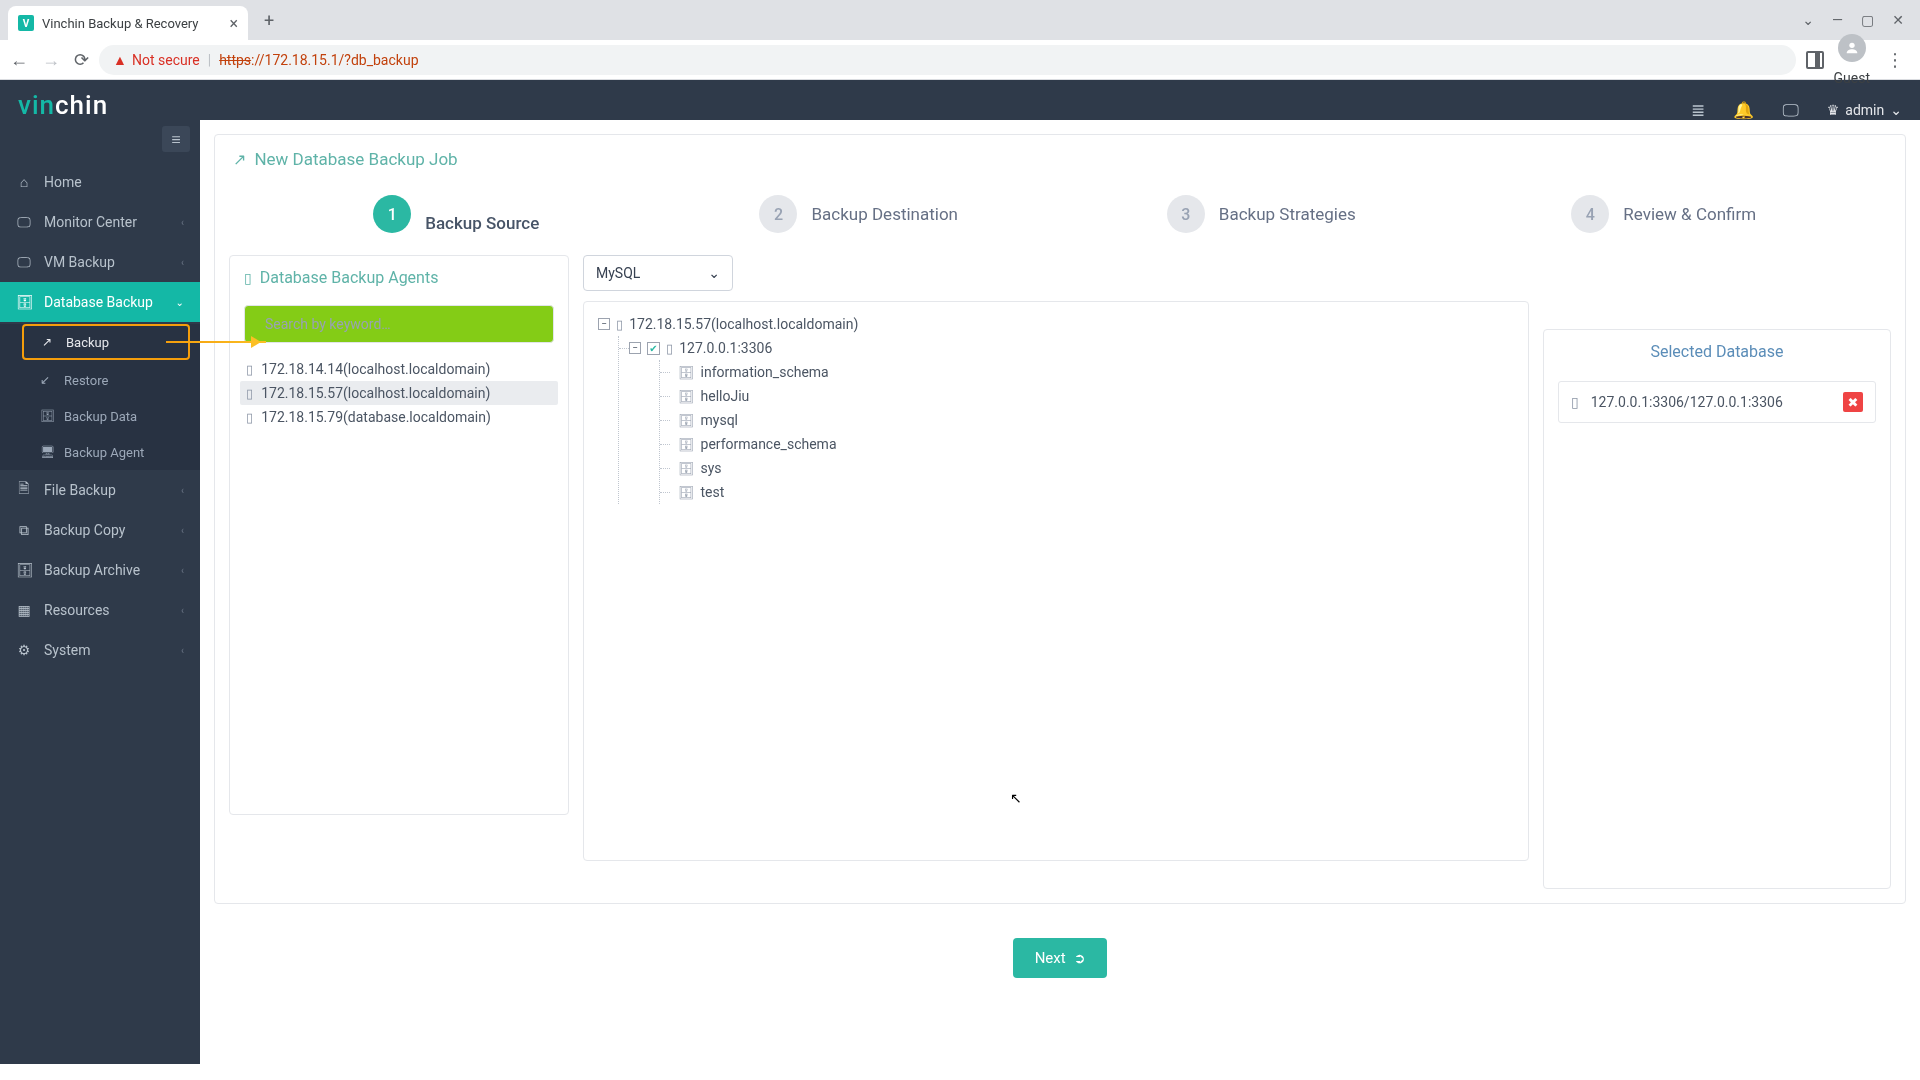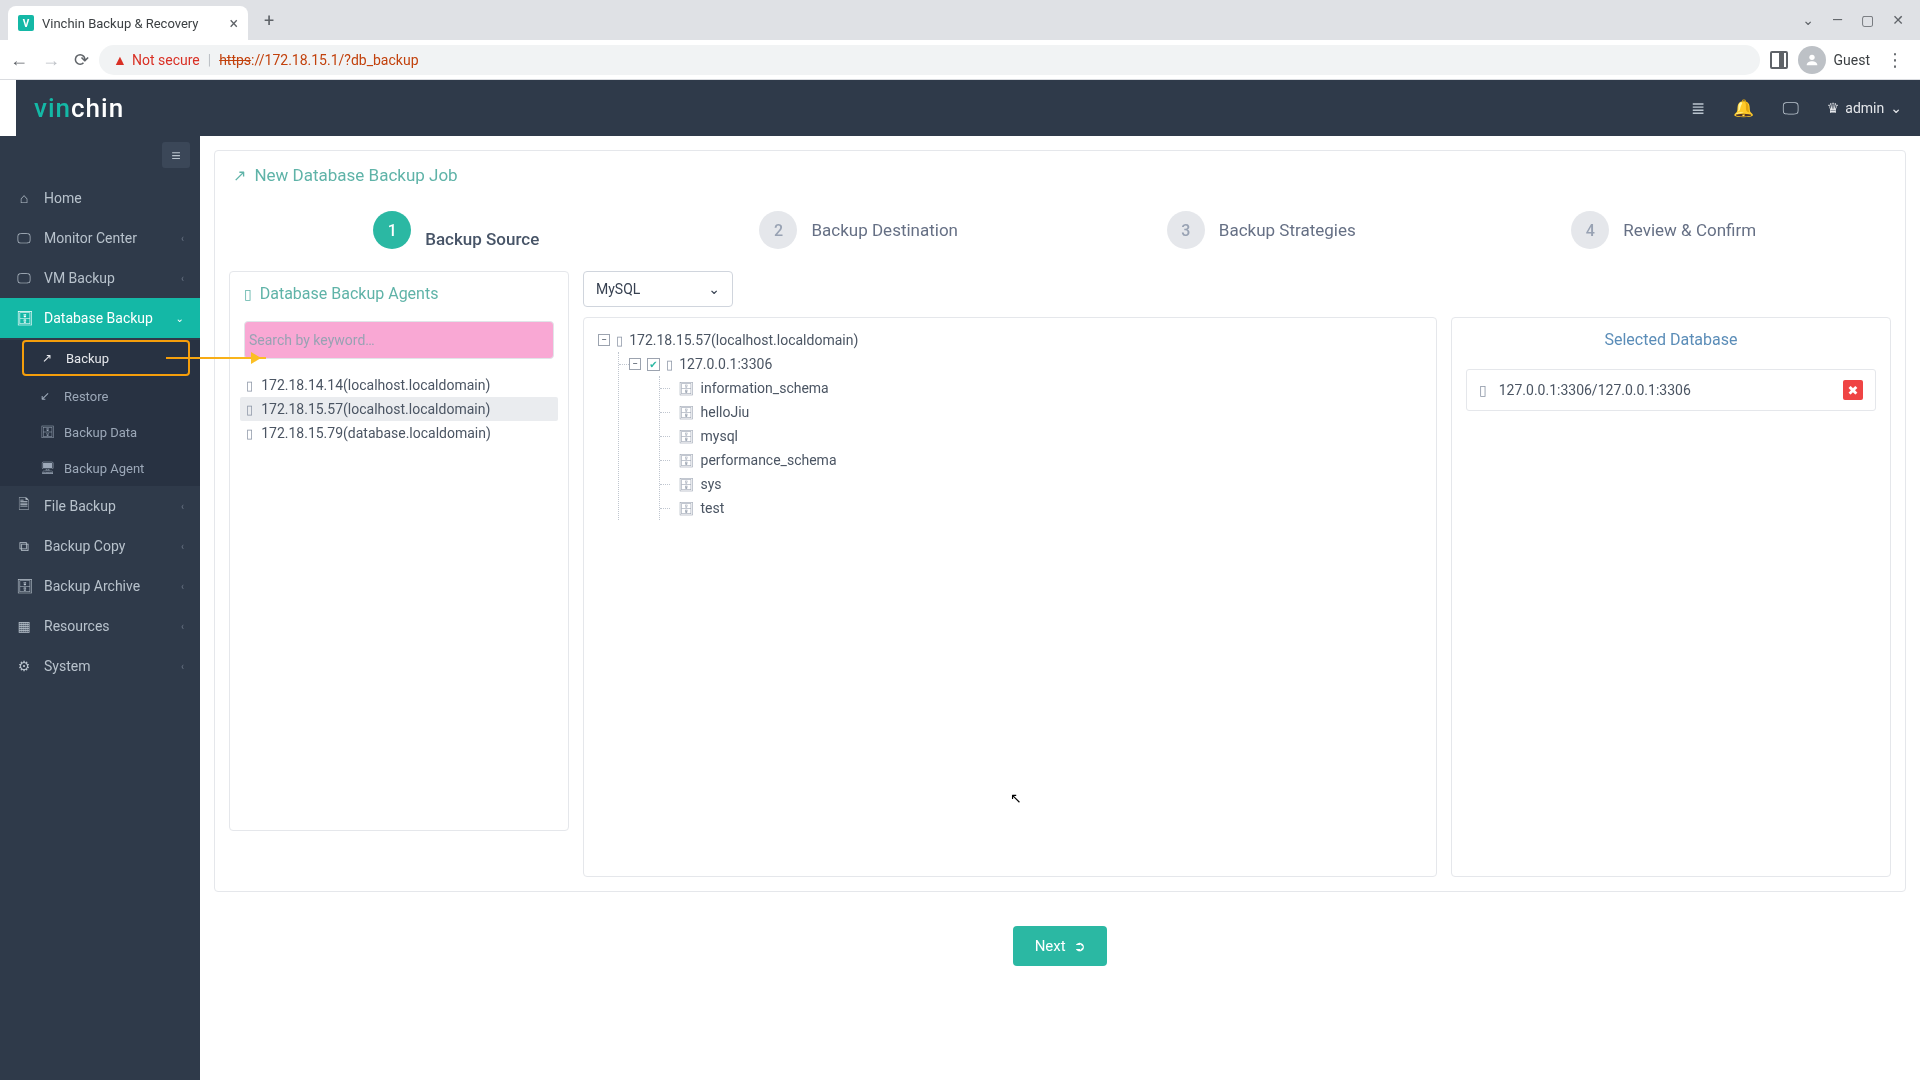--- a/index.html
+++ b/index.html
@@ -14,28 +14,28 @@
 .tab-new { margin-left: 8px; color:#5f6368; font-size: 18px; padding: 4px 8px; align-self:center; }
 .win-controls { margin-left:auto; display:flex; gap: 18px; padding: 0 16px; color:#5f6368; align-self:center; font-size:14px;}
 .addr-bar { height: 40px; background:#fff; display:flex; align-items:center; padding: 0 10px; gap:10px; border-bottom:1px solid #dadce0;}
 .nav-icons { display:flex; gap:14px; color:#5f6368; font-size:18px; }
 .nav-icons span{cursor:pointer;}
 .url-box { flex:1; background:#f1f3f4; height:30px; border-radius:15px; display:flex; align-items:center; padding:0 14px; font-size:14px; color:#5f6368; gap:8px;}
 .url-box .warn { color:#d93025; font-size:14px; display:flex; align-items:center; gap:5px;}
 .url-box .divider { color:#bdc1c6;}
 .url-box .url-text { color:#c2410c; }
 .url-box .url-text .strike { text-decoration: line-through; }
-.guest { display:flex; align-items:center; gap:8px; color:#3c4043; font-size:14px;}
+.guest { display:flex; align-items:center; gap:8px; color:#3c4043; font-size:14px;flex-direction:column;}
 .guest .avatar { width:28px; height:28px; background:#bdc1c6; border-radius:50%; display:flex; align-items:center; justify-content:center; color:#fff;}
 .menu-dots { color:#5f6368; font-size:18px; padding:0 6px; cursor:pointer;}
 .panel-icon{ width:18px;height:18px;border:2px solid #5f6368;border-radius:2px;position:relative;}
 .panel-icon::after{content:'';position:absolute;right:2px;top:0;bottom:0;width:5px;background:#5f6368;}
 
 
-.app-header { height: 56px; background:#2f3a4a; display:flex; align-items:center; padding: 0 18px; color:#fff;margin-left:16px; }
+.app-header { height: 40px; background:#2f3a4a; display:flex; align-items:flex-end; padding: 0 18px; color:#fff; }
 .logo { font-size: 26px; font-weight: 500; letter-spacing:1px;}
 .logo .v { color:#14b8a6; }
 .hdr-icons { margin-left:auto; display:flex; align-items:center; gap:28px; color:#b8c2cc; font-size:17px;}
 .hdr-icons .user{ display:flex; align-items:center; gap:6px; color:#e5e7eb; font-size:14px;}
 
 
 .app-body { display:flex; height: calc(1080px - 40px - 40px - 56px); }
 .sidebar { width: 200px; background:#2f3a4a; color:#b8c2cc; font-size:14px; position:relative;}
 .sidebar .collapse-btn { position:absolute; right:10px; top:6px; width:28px; height:26px; background:#3b4758; border-radius:3px; display:flex; align-items:center; justify-content:center; font-size:16px; color:#b8c2cc;}
 .sidebar-inner { padding-top:42px;}
@@ -62,26 +62,26 @@
 .step { flex:1; display:flex; align-items:center; gap:14px; justify-content:center; }
 .step .circle { width:38px; height:38px; border-radius:50%; background:#e5e7eb; color:#98a2b3; display:flex; align-items:center; justify-content:center; font-size:16px; font-weight:500;}
 .step.active .circle { background:#2bb8a3; color:#fff;}
 .step .label { font-size:17px; color:#667085;}
 .step.active .label { color:#475467; font-weight:500;margin-top:18px;}
 
 .panels { display:flex; gap:14px; padding:0 14px 14px;}
 .panel { border:1px solid #e5e7eb; border-radius:4px; background:#fff; }
 .panel-agents { width:340px; height:560px; display:flex; flex-direction:column;}
 .panel-mid { flex:1; height:560px; display:flex; flex-direction:column;}
-.panel-selected { width:440px; height:560px;}
+.panel-selected { width:348px; height:560px;margin-top:28px;}
 
 .panel-header { padding:12px 14px; font-size:16px; color:#5fb3a8; display:flex; align-items:center; gap:8px;}
 .panel-header .ico{font-size:14px;}
 .search-box { margin:6px 14px 10px; }
-.search-box input { width:100%; height:38px; border:1px solid #e1e5e9; border-radius:4px; padding:0 4px; font-size:14px; background:#f9a8d4; color:#333;}
+.search-box input { width:100%; height:38px; border:1px solid #e1e5e9; border-radius:4px; padding:0 20px; font-size:14px; background:#84cc16; color:#333;}
 .search-box input::placeholder{color:#98a2b3;}
 
 .agent-list { padding: 4px 10px;}
 .agent-item { display:flex; align-items:center; gap:8px; padding:4px 6px; font-size:14px; color:#4b5563; cursor:pointer; border-radius:2px;}
 .agent-item.selected { background:#eaecef;}
 .agent-item .ico{color:#8b95a5;font-size:13px;}
 
 
 .mid-top { display:flex; gap:16px; padding: 0 0 10px 0; align-items:center;}
 .db-select { width:150px; height:36px; border:1px solid #d0d5dd; border-radius:4px; display:flex; align-items:center; justify-content:space-between; padding:0 12px; font-size:14px; color:#374151; background:#fff; cursor:pointer;}

